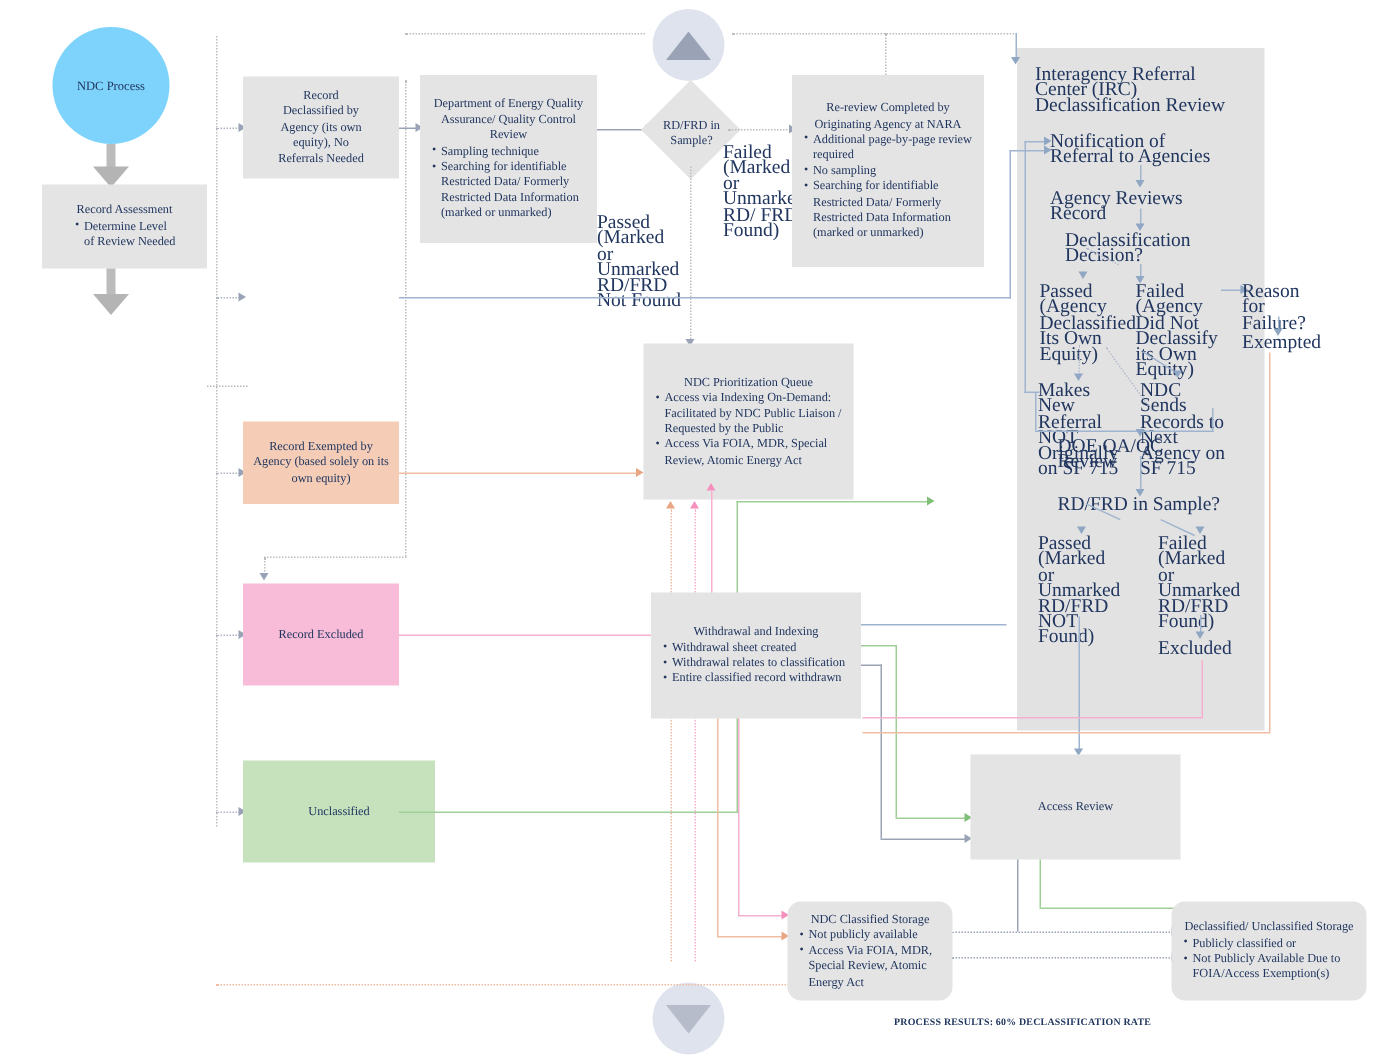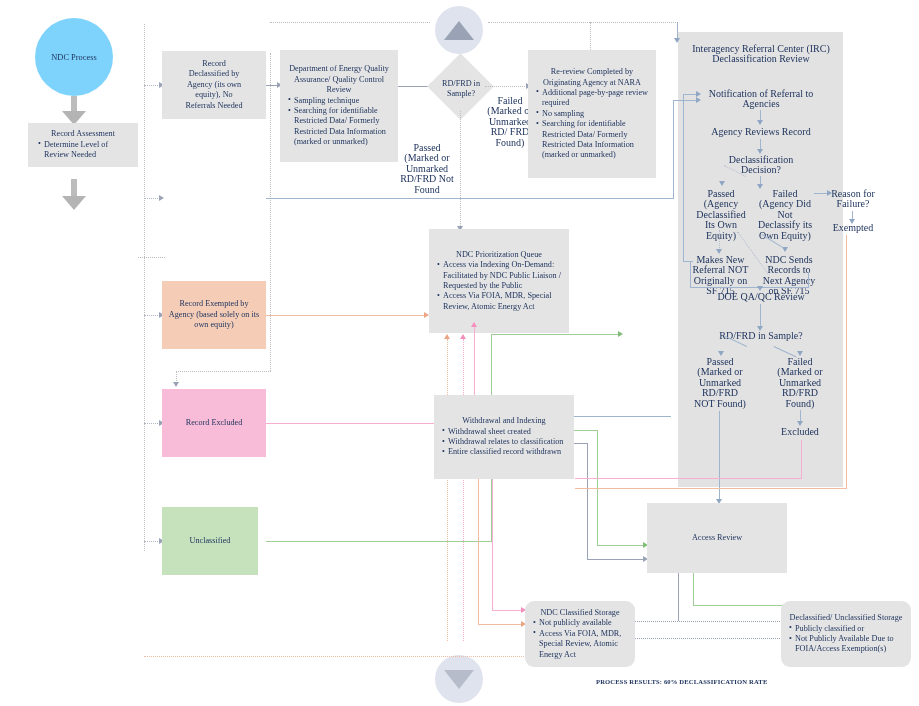--- a/index.html
+++ b/index.html
@@ -26,21 +26,21 @@
         align-items:center;justify-content:center;color:#21365f;font-size:8.4px;
         text-align:center;}
   .tricirc{position:absolute;border-radius:50%;background:#dfe3ee;display:flex;
         align-items:center;justify-content:center;}
   .tri-up{width:0;height:0;border-left:15px solid transparent;border-right:15px solid transparent;border-bottom:19px solid #9aa3b5;}
   .tri-dn{width:0;height:0;border-left:15px solid transparent;border-right:15px solid transparent;border-top:19px solid #b6bcc9;}
 
   .diamond{position:absolute;background:#e4e4e4;transform:rotate(45deg);}
   .dlabel{position:absolute;color:#21365f;font-size:8.2px;line-height:10.2px;text-align:center;}
 
-  .txt{position:absolute;color:#21365f;font-size:10px;line-height:10.4px;text-align:center;}
+  .txt{position:absolute;color:#21365f;font-size:13px;line-height:10.4px;text-align:left;}
 
   .fatarrow{position:absolute;}
   .fatarrow .stem{position:absolute;background:#bcbcbc;}
   .fatarrow .head{position:absolute;width:0;height:0;border-left:12px solid transparent;
        border-right:12px solid transparent;border-top:14px solid #b4b4b4;}
 
   .ln{position:absolute;}
   .ah{position:absolute;width:0;height:0;}
   .ah.r{border-top:3.2px solid transparent;border-bottom:3.2px solid transparent;}
   .ah.l{border-top:3.2px solid transparent;border-bottom:3.2px solid transparent;}
@@ -66,21 +66,21 @@
 
   <div class="circ" style="left:35px;top:18px;width:78px;height:78px;">
     <span>NDC Process</span>
   </div>
 
   <div class="fatarrow" style="left:62px;top:96px;width:24px;height:30px;">
     <div class="stem" style="left:9px;top:0;width:6px;height:16px;"></div>
     <div class="head" style="left:0;top:15px;"></div>
   </div>
 
-  <div class="node gray" style="left:28px;top:123px;width:110px;height:44px;padding:5px 5px;">
+  <div class="node gray" style="left:28px;top:123px;width:110px;height:56px;padding:5px 17px;">
     <span class="ttl">Record Assessment</span>
     <ul>
       <li>Determine Level of Review Needed</li>
     </ul>
   </div>
 
   <div class="fatarrow" style="left:62px;top:179px;width:24px;height:32px;">
     <div class="stem" style="left:9px;top:0;width:6px;height:18px;"></div>
     <div class="head" style="left:0;top:17px;"></div>
   </div>
@@ -102,29 +102,29 @@
   <div class="ah r" style="left:159px;top:420px;border-left:5px solid #9aa3b5;"></div>
 
   <div class="ln" style="left:144px;top:541px;width:16px;height:0;border-top:1px dotted #aeb4c2;"></div>
   <div class="ah r" style="left:159px;top:538px;border-left:5px solid #9aa3b5;"></div>
 
   <div class="node gray" style="left:162px;top:51px;width:104px;height:68px;padding:4px 20px;">
     <span class="ttl">Record Declassified by Agency (its own equity), No Referrals Needed</span>
   </div>
 
 
-  <div class="node peach" style="left:162px;top:281px;width:104px;height:68px;padding:4px 5px;">
+  <div class="node peach" style="left:162px;top:281px;width:104px;height:55px;padding:4px 5px;">
     <span class="ttl">Record Exempted by Agency (based solely on its own equity)</span>
   </div>
 
   <div class="node pink" style="left:162px;top:389px;width:104px;height:68px;padding:4px 5px;">
     <span class="ttl">Record Excluded</span>
   </div>
 
-  <div class="node green" style="left:162px;top:507px;width:96px;height:68px;padding:4px 5px;">
+  <div class="node green" style="left:162px;top:507px;width:128px;height:68px;padding:4px 5px;">
     <span class="ttl">Unclassified</span>
   </div>
 
   <div class="ln" style="left:270px;top:53px;width:0;height:318px;border-left:1px dotted #bdbdbd;"></div>
   <div class="ln" style="left:176px;top:371px;width:95px;height:0;border-top:1px dotted #bdbdbd;"></div>
   <div class="ln" style="left:176px;top:371px;width:0;height:12px;border-left:1px dotted #bdbdbd;"></div>
   <div class="ah d" style="left:173px;top:382px;border-top:5px solid #9aa3b5;"></div>
 
   <div class="ln" style="left:270px;top:22px;width:160px;height:0;border-top:1px dotted #bdbdbd;"></div>
   <div class="ln" style="left:488px;top:22px;width:190px;height:0;border-top:1px dotted #bdbdbd;"></div>

